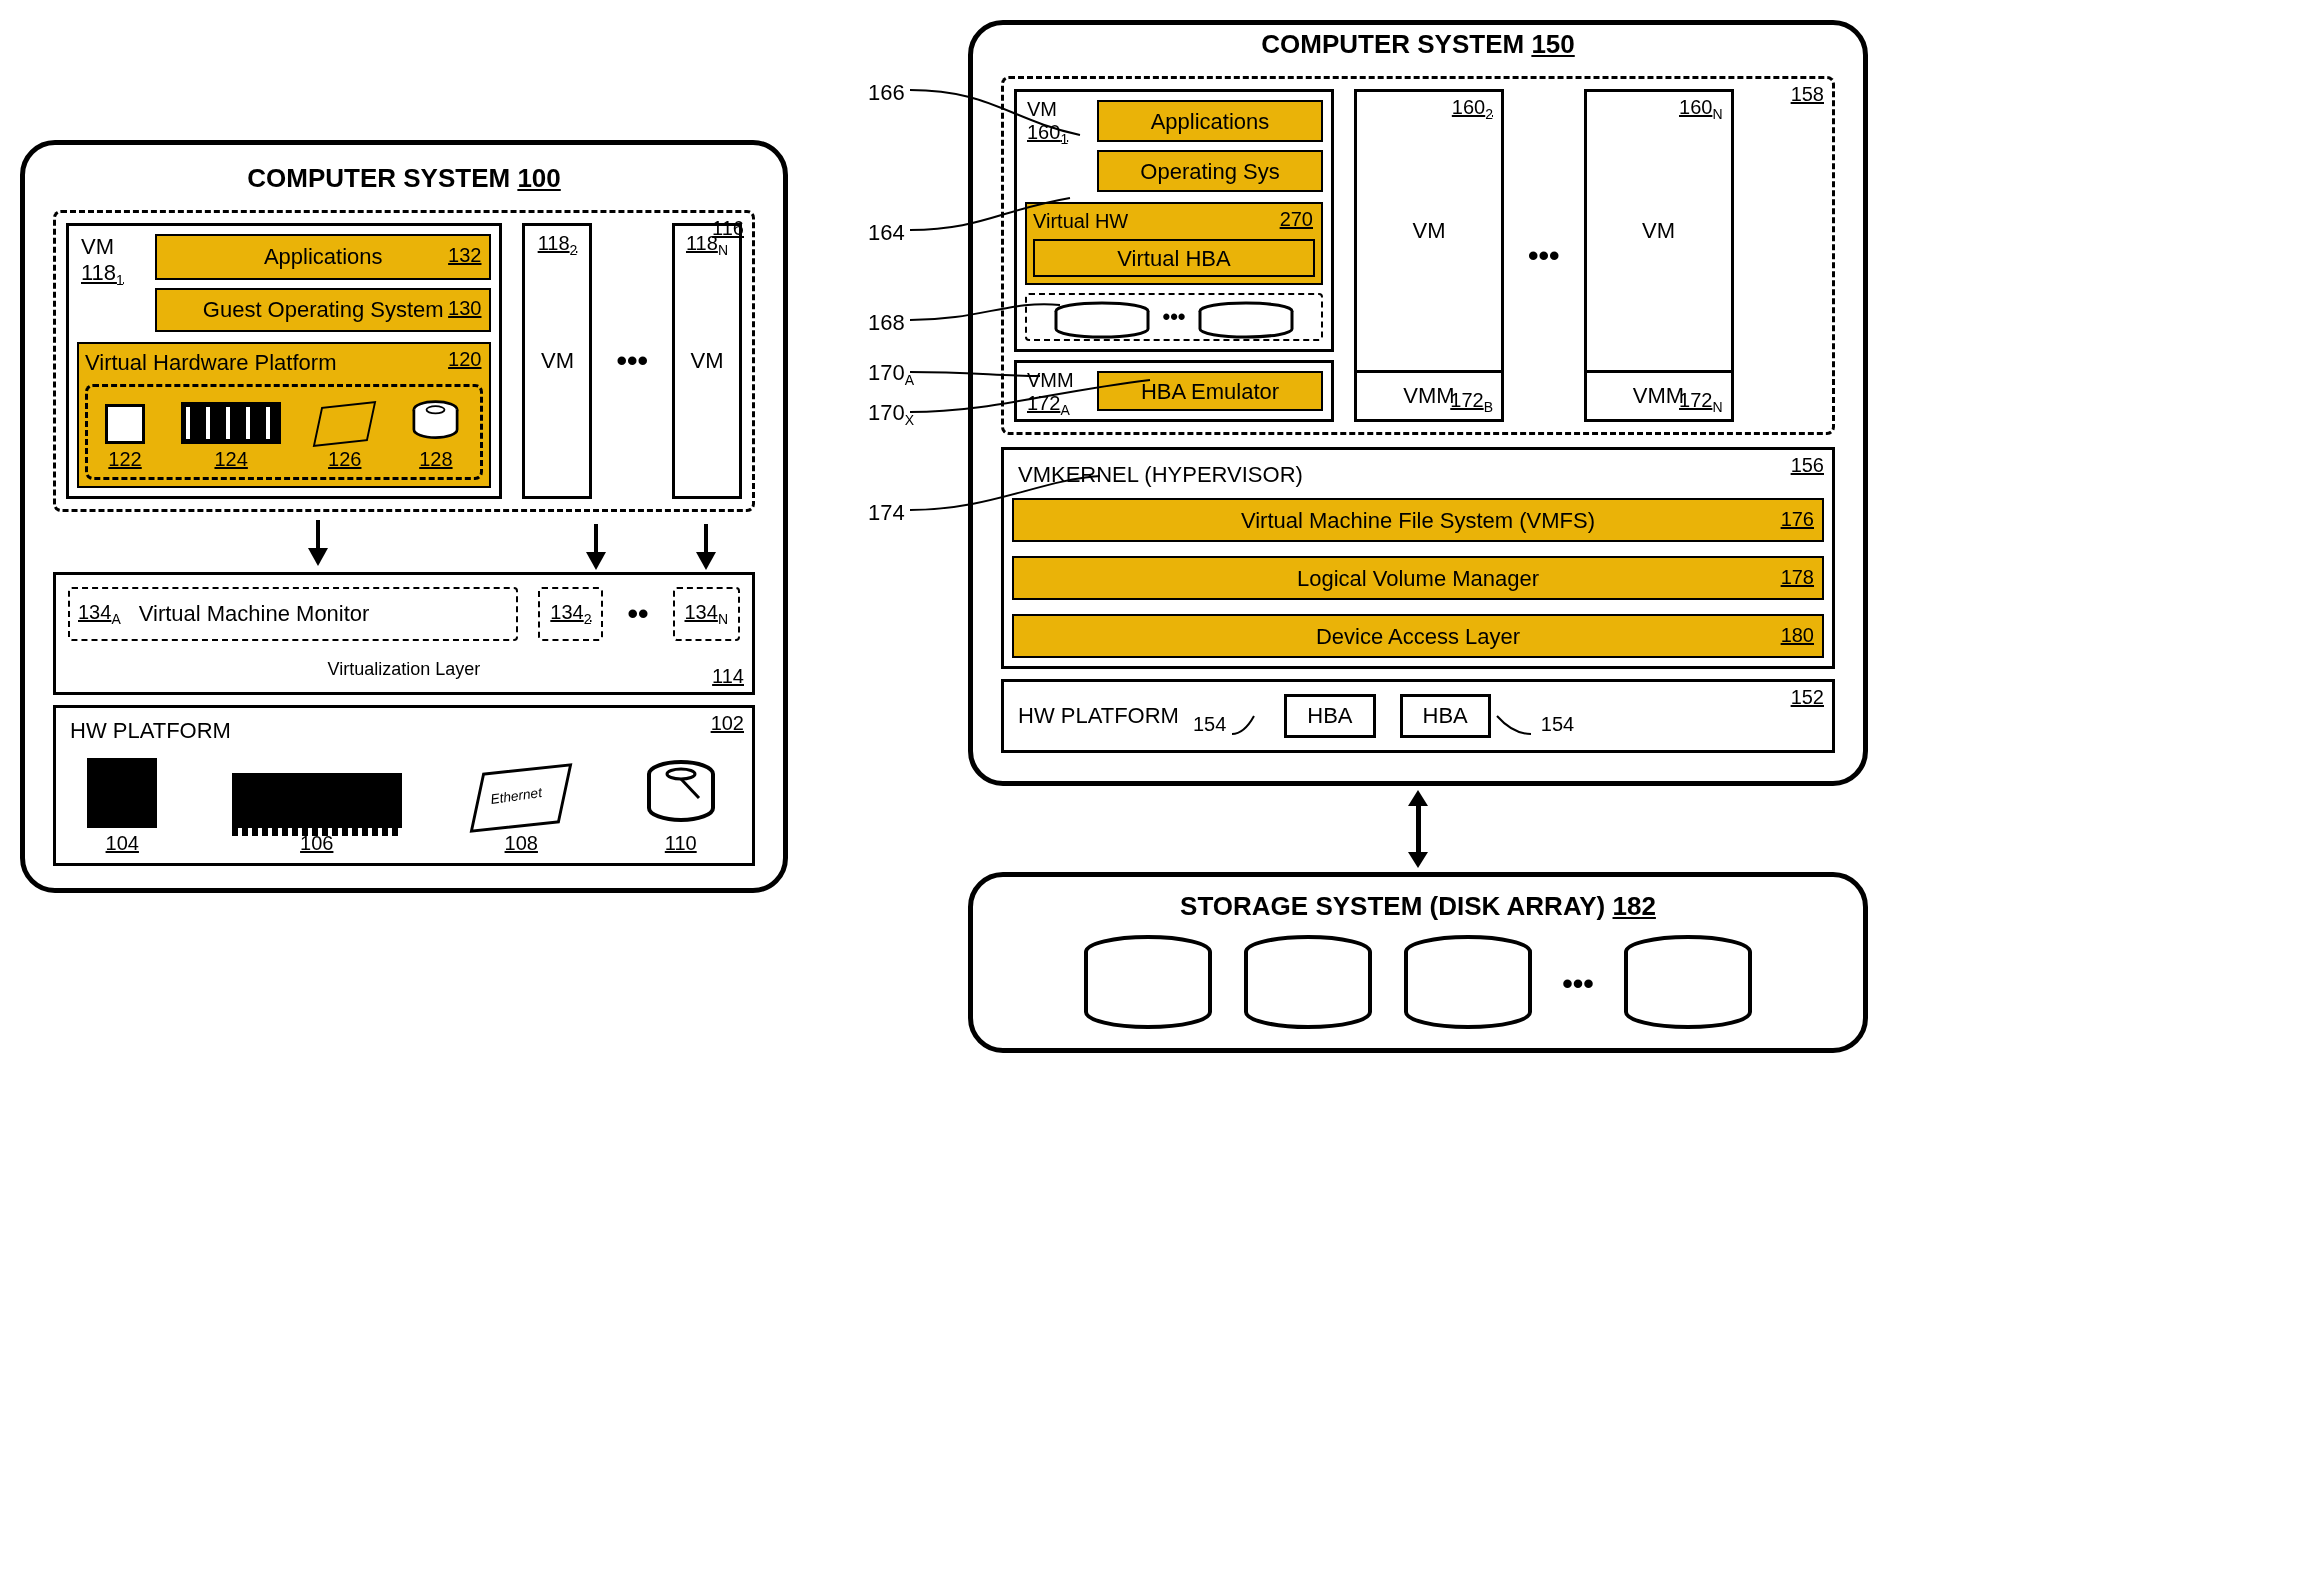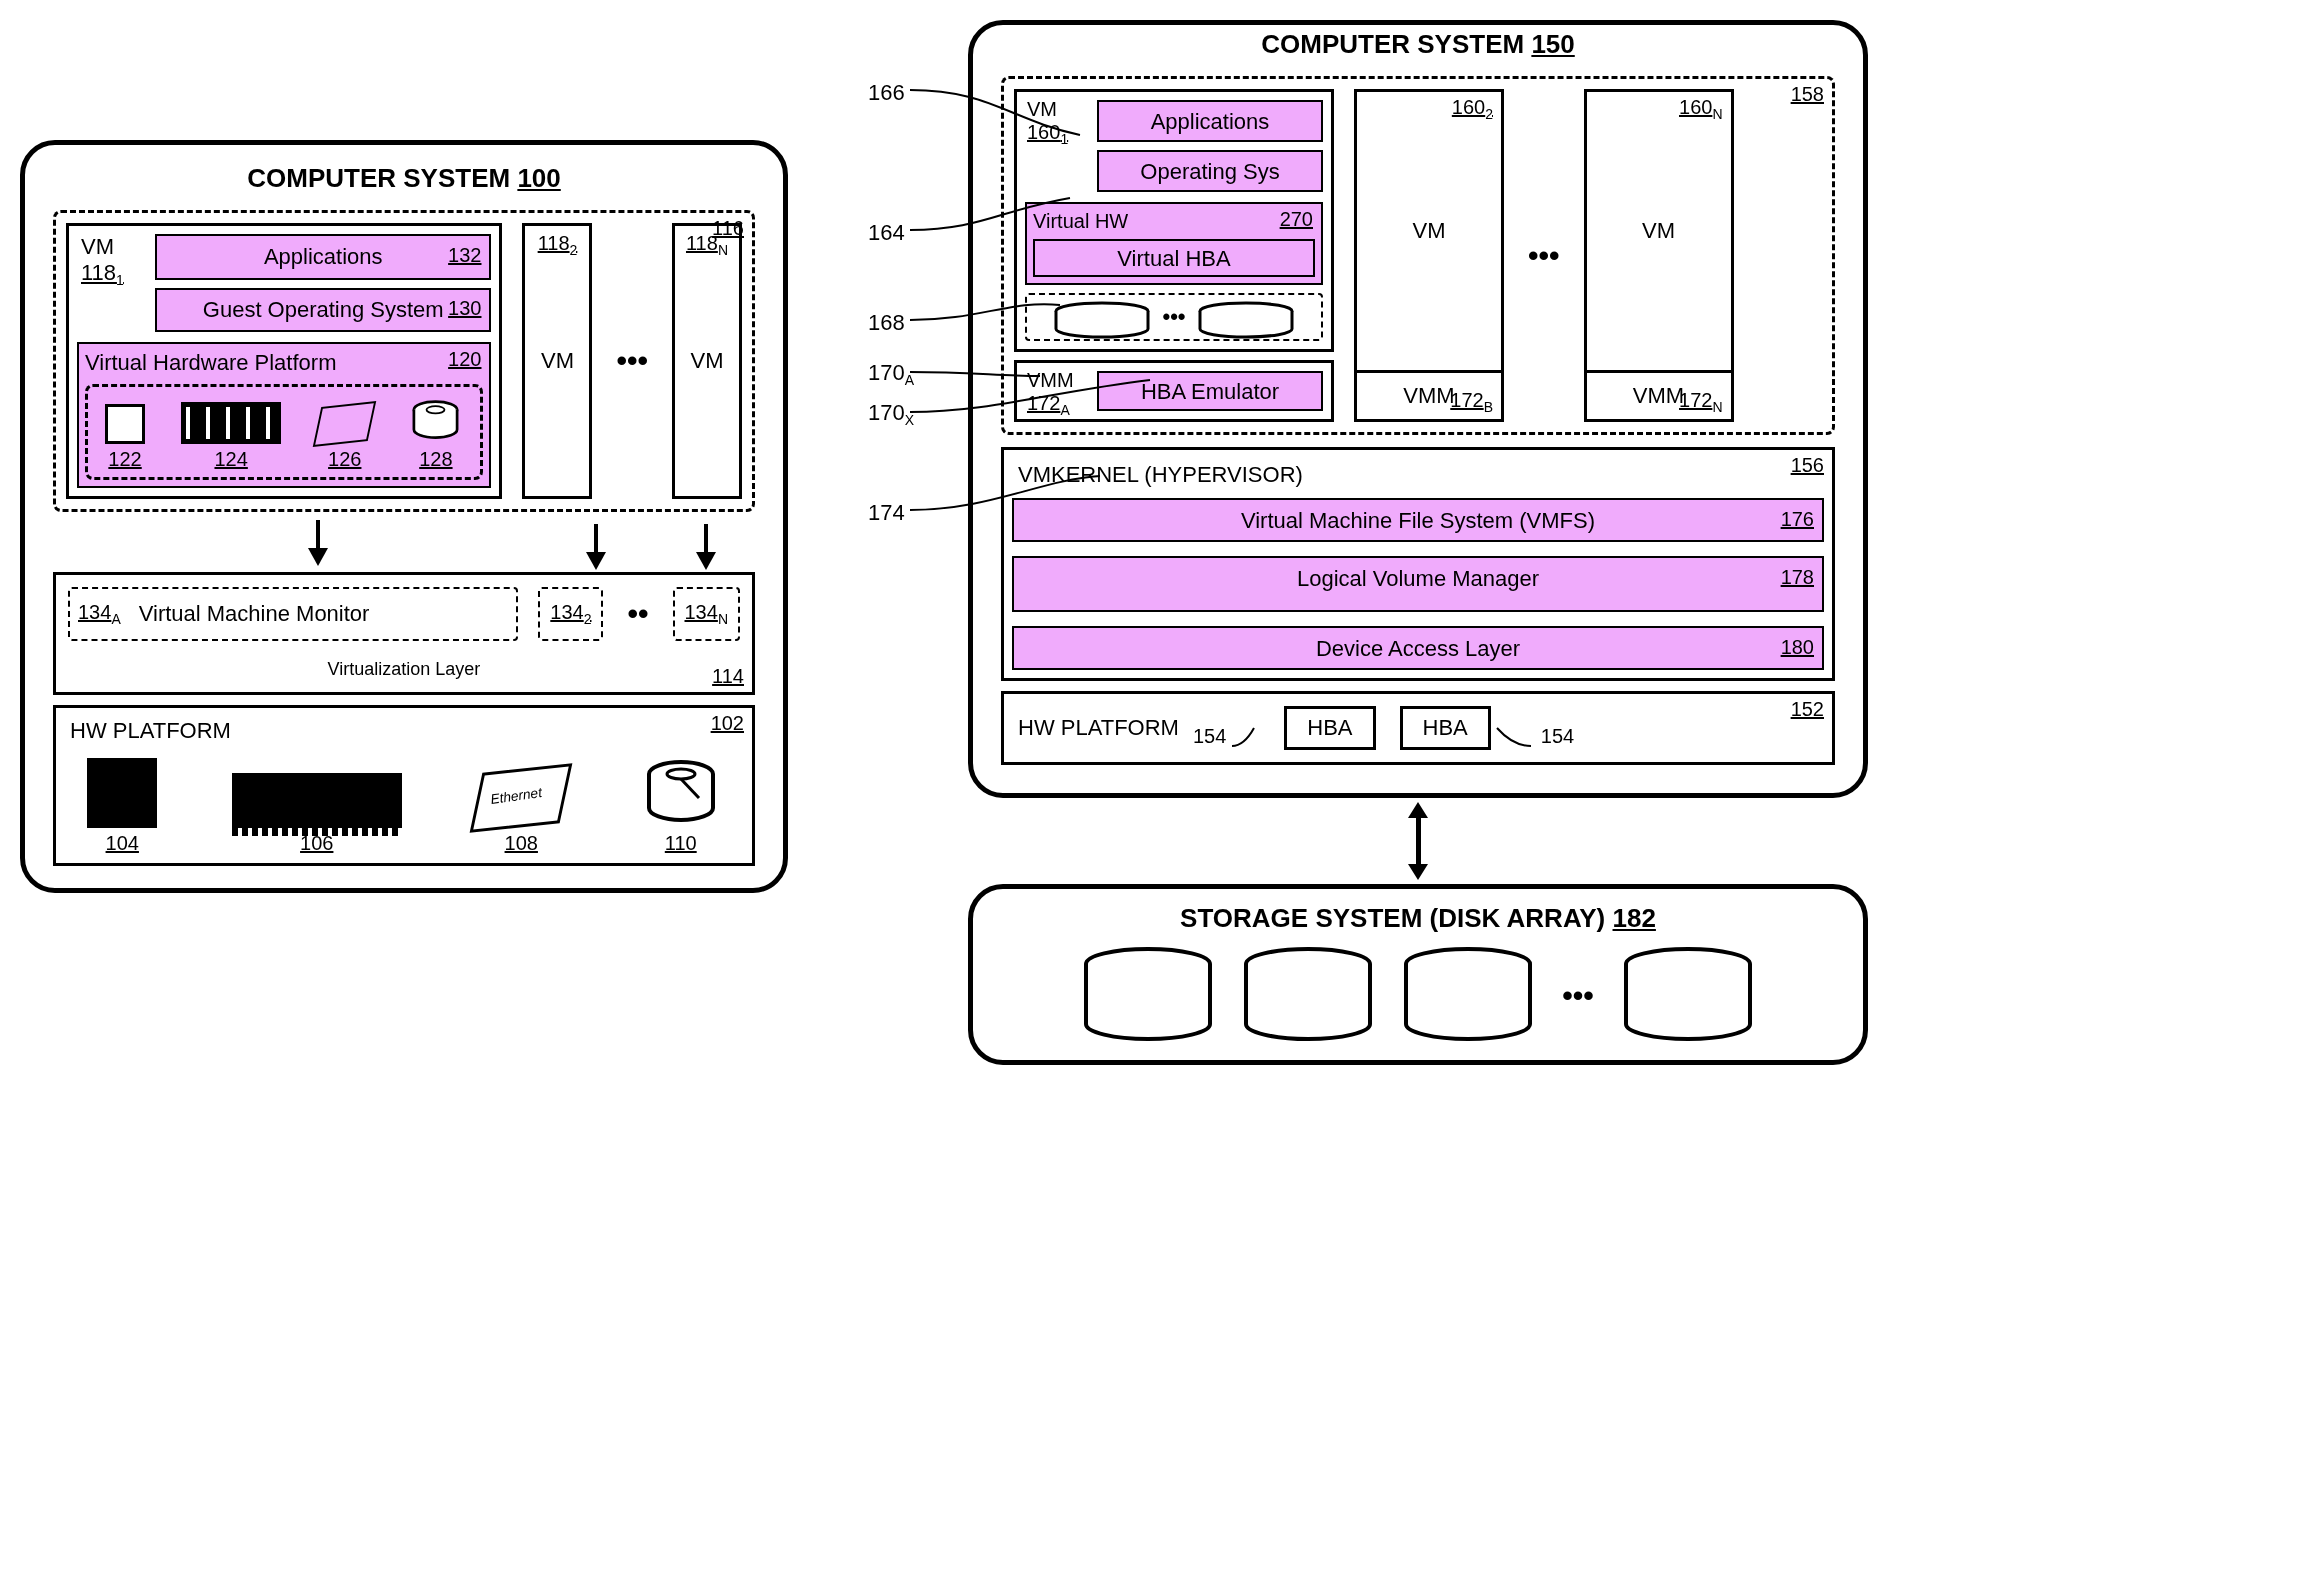--- a/index.html
+++ b/index.html
@@ -37,21 +37,21 @@
     border-radius: 8px;
     padding: 10px;
     position: relative;
   }
   .solid-box {
     border: 3px solid #000;
     padding: 8px;
     position: relative;
     background:#fff;
   }
-  .thin-box { border: 2px solid #000; padding: 6px; position: relative; background:#f0abfc; }
+  .thin-box { border: 2px solid #000; padding: 6px; position: relative; background:#eab308; }
 
   .ref-sm { font-size: 20px; }
   .ref-sub { font-size: 14px; vertical-align: sub; }
   .label { font-size: 22px; }
   .label-center { text-align:center; }
   .top-right-ref { position:absolute; top:4px; right:8px; font-size:20px; text-decoration:underline; }
   .bot-right-ref { position:absolute; bottom:4px; right:8px; font-size:20px; text-decoration:underline; }
 
   .row { display:flex; gap:20px; align-items:stretch; }
   .stack { display:flex; flex-direction:column; gap:8px; }
@@ -343,21 +343,21 @@
       <div class="solid-box" style="margin:10px;">
         <div style="font-size:22px; padding:4px 0 10px 6px;">
           <span>VMKERNEL (HYPERVISOR)</span>
         </div>
         <span class="top-right-ref">156</span>
         <div class="stack" style="gap:14px;">
           <div class="thin-box label label-center" style="height:44px; line-height:30px;">
             <span>Virtual Machine File System (VMFS)</span>
             <span class="top-right-ref">176</span>
           </div>
-          <div class="thin-box label label-center" style="height:56px; line-height:30px;">
+          <div class="thin-box label label-center" style="height:44px; line-height:30px;">
             <span>Logical Volume Manager</span>
             <span class="top-right-ref">178</span>
           </div>
           <div class="thin-box label label-center" style="height:44px; line-height:30px;">
             <span>Device Access Layer</span>
             <span class="top-right-ref">180</span>
           </div>
         </div>
       </div>
 

